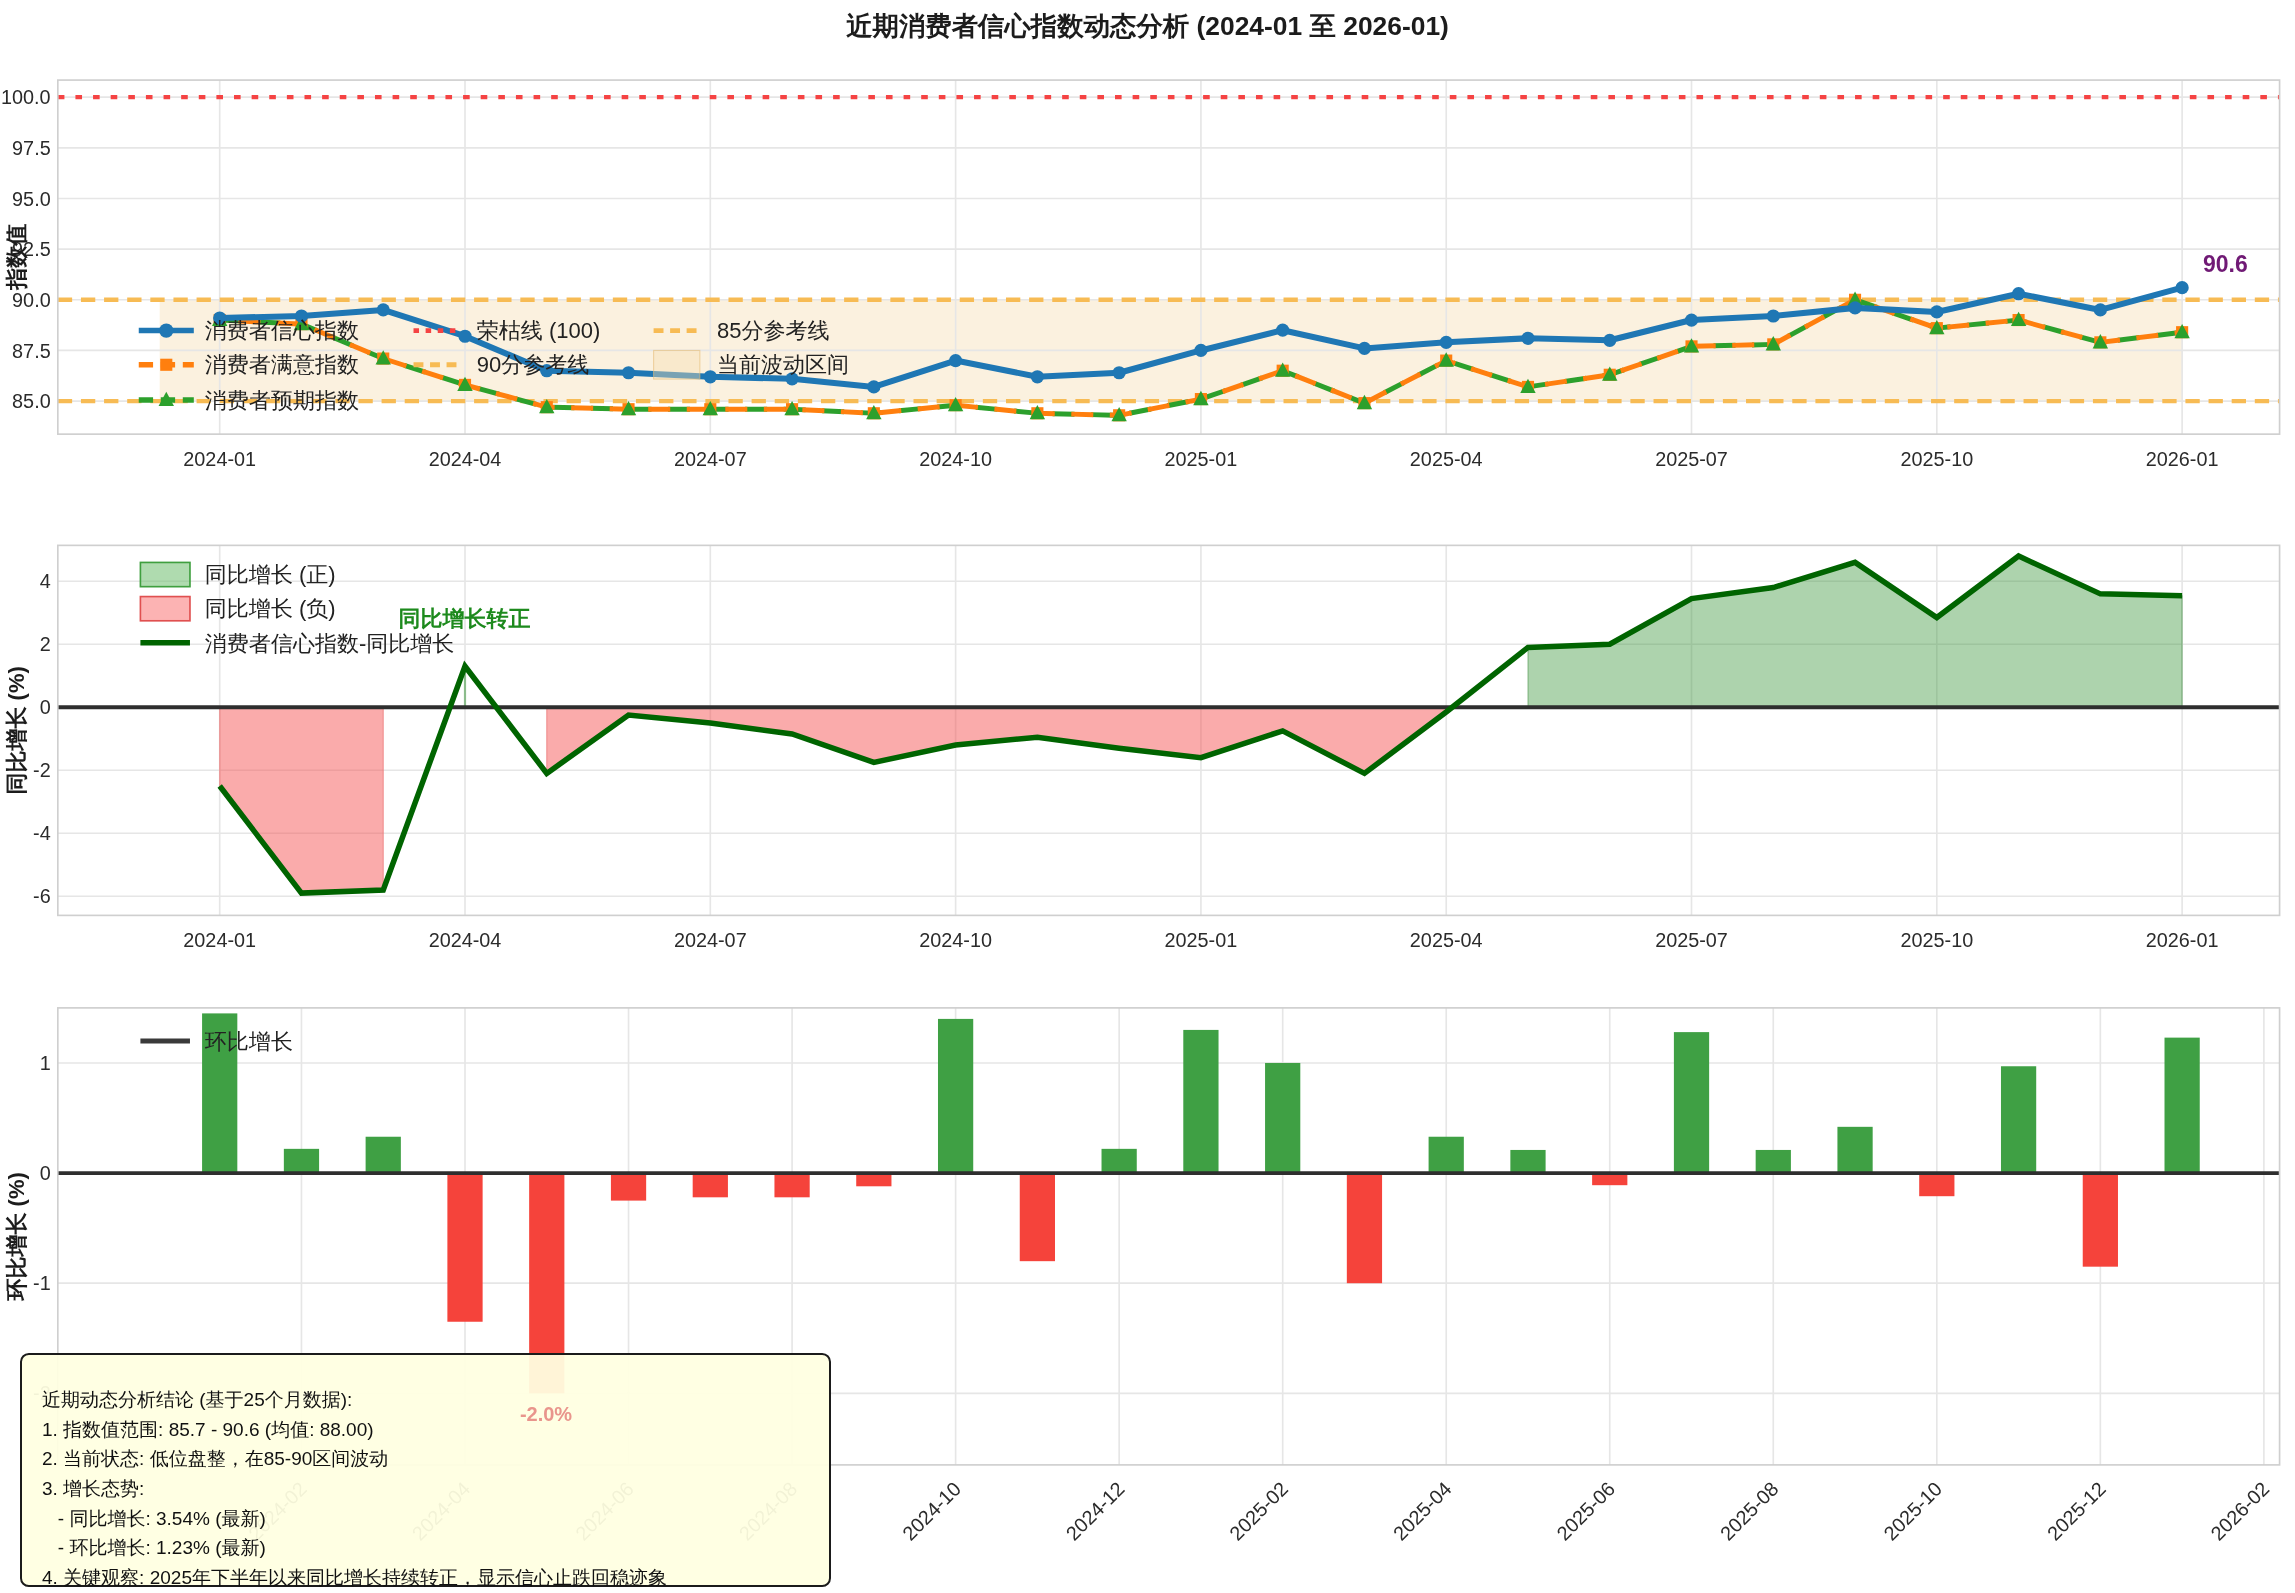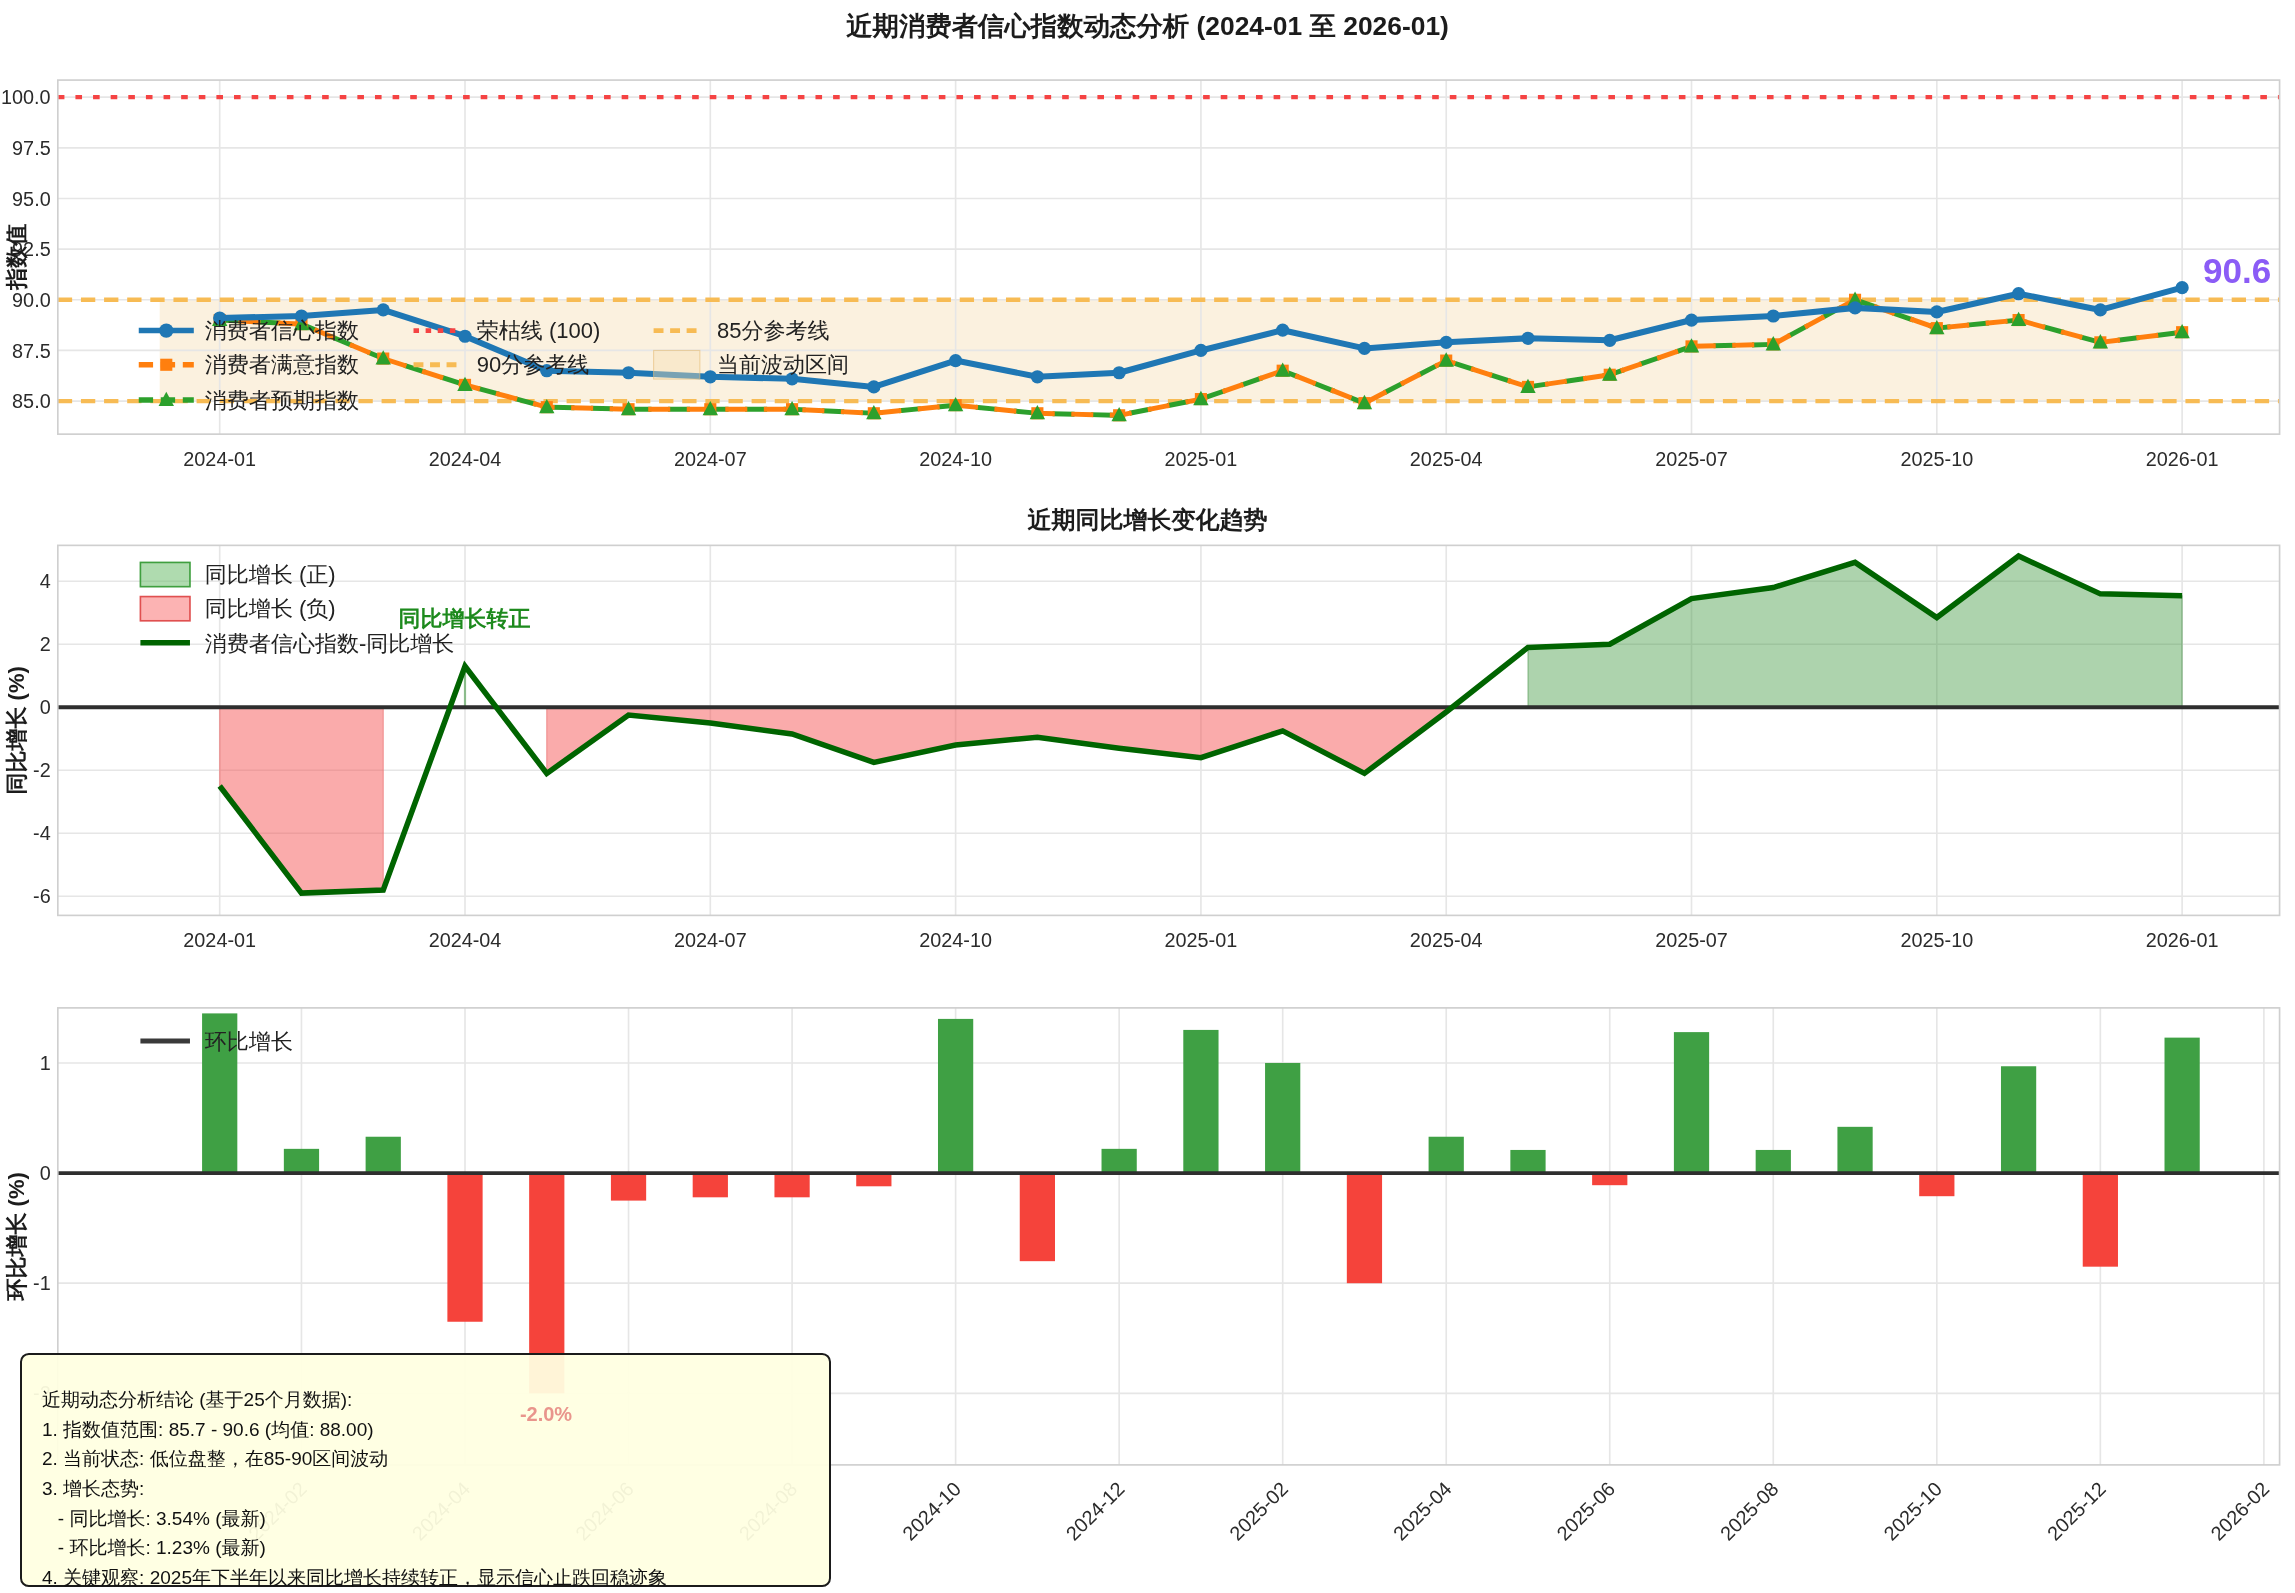--- a/index.html
+++ b/index.html
@@ -9,21 +9,21 @@
   svg{position:absolute;left:0;top:0;}
   .chart-title{position:absolute;left:0;width:2295px;text-align:center;font-weight:bold;color:#1c1c1c;}
   #c1-title{top:8.8px;font-size:26.4px;}
   #c2-title{top:504px;font-size:24px;}
   #c3-title{top:967px;font-size:24px;}
   .info-box{position:absolute;border:2.2px solid #1b1b1b;border-radius:8.8px;color:#111;
             font-size:19px;line-height:1.56;white-space:pre-wrap;box-sizing:border-box;}
   #stat-box{left:156px;top:82px;width:365px;height:185px;background:rgba(176,219,233,0.93);padding:14.3px 19px;}
   #conclusion-box{left:20px;top:1353px;width:811px;height:234px;background:rgba(255,255,225,0.94);padding:30px 20px;}
   .annotation{position:absolute;font-weight:bold;}
-  #peak-label{left:2203px;top:251px;font-size:35px;color:#8b5cf6;}
+  #peak-label{left:2203px;top:251px;font-size:23px;color:#701a75;}
   #yoy-flip-label{left:327px;top:604px;width:275px;text-align:center;font-size:22px;color:#1d8a1d;}
   #mom-bar-label{left:491px;top:1403px;width:110px;text-align:center;font-size:20px;color:#e9958c;}
 </style>
 </head>
 <body>
 
 <div id="page">
 
   <svg id="chart-canvas" width="2295" height="1594" viewBox="0 0 4168 2894">
       <rect x="290" y="544" width="3673" height="184" fill="rgba(246,222,178,0.42)"></rect>
@@ -261,21 +261,20 @@
       <text x="3232.5" y="2706" text-anchor="end" font-size="36" fill="#2b2b2b" font-family="&quot;Liberation Sans&quot;,&quot;DejaVu Sans&quot;,sans-serif" transform="rotate(-45 3232.5 2706)">2025-08</text>
       <text x="3529.5" y="2706" text-anchor="end" font-size="36" fill="#2b2b2b" font-family="&quot;Liberation Sans&quot;,&quot;DejaVu Sans&quot;,sans-serif" transform="rotate(-45 3529.5 2706)">2025-10</text>
       <text x="3826.5" y="2706" text-anchor="end" font-size="36" fill="#2b2b2b" font-family="&quot;Liberation Sans&quot;,&quot;DejaVu Sans&quot;,sans-serif" transform="rotate(-45 3826.5 2706)">2025-12</text>
       <text x="4123.5" y="2706" text-anchor="end" font-size="36" fill="#2b2b2b" font-family="&quot;Liberation Sans&quot;,&quot;DejaVu Sans&quot;,sans-serif" transform="rotate(-45 4123.5 2706)">2026-02</text>
       <text x="44" y="2245" text-anchor="middle" font-size="40" fill="#1c1c1c" font-family="&quot;Liberation Sans&quot;,&quot;DejaVu Sans&quot;,sans-serif" transform="rotate(-90 44 2245)" font-weight="bold">环比增长 (%)</text>
       <line x1="255" x2="345" y1="1890" y2="1890" stroke="#3a3a3a" stroke-width="9"></line>
       <text x="372" y="1904" text-anchor="start" font-size="40" fill="#222" font-family="&quot;Liberation Sans&quot;,&quot;DejaVu Sans&quot;,sans-serif">环比增长</text>
     </svg>
 
   <div id="c1-title" class="chart-title">近期消费者信心指数动态分析 (2024-01 至 2026-01)</div>
-  <div id="c2-title" class="chart-title">近期同比增长变化趋势</div>
 
 
   <div id="conclusion-box" class="info-box"><span>近期动态分析结论 (基于25个月数据):</span>
 <span>1. 指数值范围: 85.7 - 90.6 (均值: 88.00)</span>
 <span>2. 当前状态: 低位盘整，在85-90区间波动</span>
 <span>3. 增长态势:</span>
 <span>   - 同比增长: 3.54% (最新)</span>
 <span>   - 环比增长: 1.23% (最新)</span>
 <span>4. 关键观察: 2025年下半年以来同比增长持续转正，显示信心止跌回稳迹象</span></div>
 

